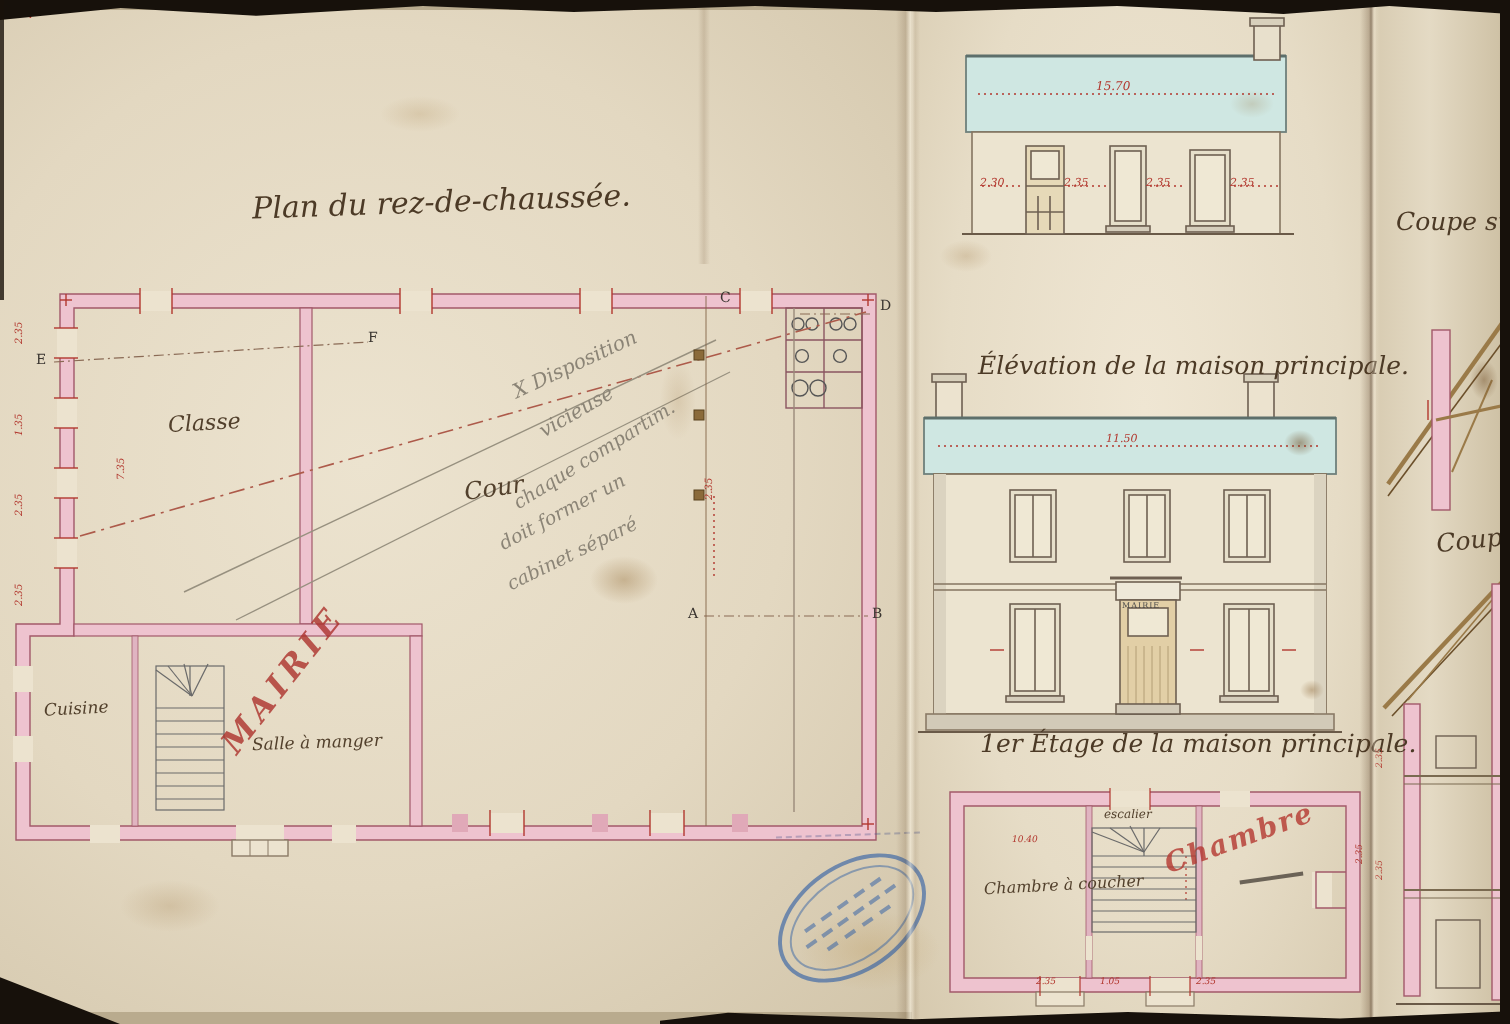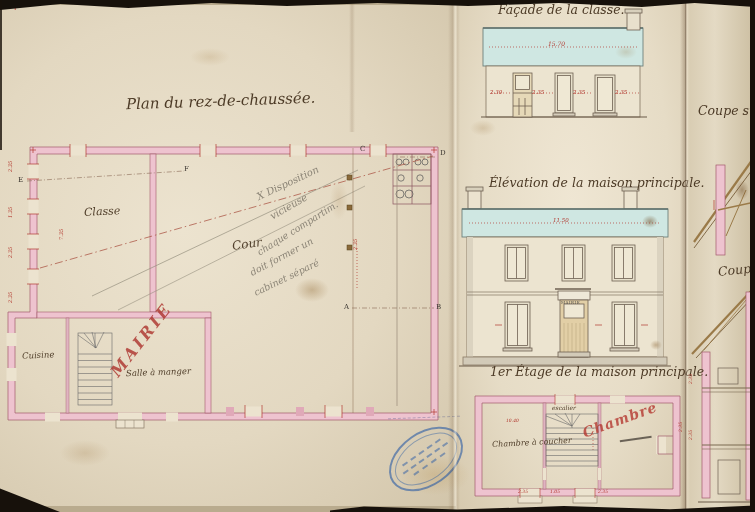--- a/index.html
+++ b/index.html
@@ -333,21 +333,20 @@
       <line x1="14" y1="252" x2="66" y2="252" stroke="#7a6a50" stroke-width="0.6"></line>
       <line x1="14" y1="305" x2="66" y2="305" stroke="#7a6a50" stroke-width="1"></line>
       <line x1="14" y1="309" x2="66" y2="309" stroke="#7a6a50" stroke-width="0.6"></line>
       <rect x="30" y="228" width="20" height="16" fill="none" stroke="#6e6052" stroke-width="0.7"></rect>
       <rect x="30" y="320" width="22" height="34" fill="none" stroke="#6e6052" stroke-width="0.7"></rect>
       <line x1="10" y1="362" x2="66" y2="362" stroke="#6a5a48" stroke-width="1.1"></line>
     </g>
   </svg>
 
   <span class="t" style="left:126px;top:92px;font-size:15px;transform:rotate(-2deg);">Plan du rez-de-chaussée.</span>
-  <span class="t" style="left:498px;top:2px;font-size:12.5px;">Façade de la classe.</span>
   <span class="t" style="left:489px;top:175px;font-size:12.5px;">Élévation de la maison principale.</span>
   <span class="t" style="left:490px;top:364px;font-size:12.5px;">1er Étage de la maison principale.</span>
   <span class="t" style="left:698px;top:103px;font-size:12.5px;">Coupe sui</span>
   <span class="t" style="left:718px;top:262px;font-size:12.5px;transform:rotate(-6deg);">Coupe</span>
 
   <span class="lbl" style="left:84px;top:205px;font-size:11px;transform:rotate(-3deg);">Classe</span>
   <span class="lbl" style="left:232px;top:237px;font-size:12px;transform:rotate(-8deg);">Cour</span>
   <span class="lbl" style="left:22px;top:350px;font-size:8.5px;transform:rotate(-3deg);">Cuisine</span>
   <span class="lbl" style="left:126px;top:367px;font-size:8.5px;transform:rotate(-2deg);">Salle à manger</span>
   <span class="lbl" style="left:492px;top:438px;font-size:8px;transform:rotate(-3deg);">Chambre à coucher</span>

